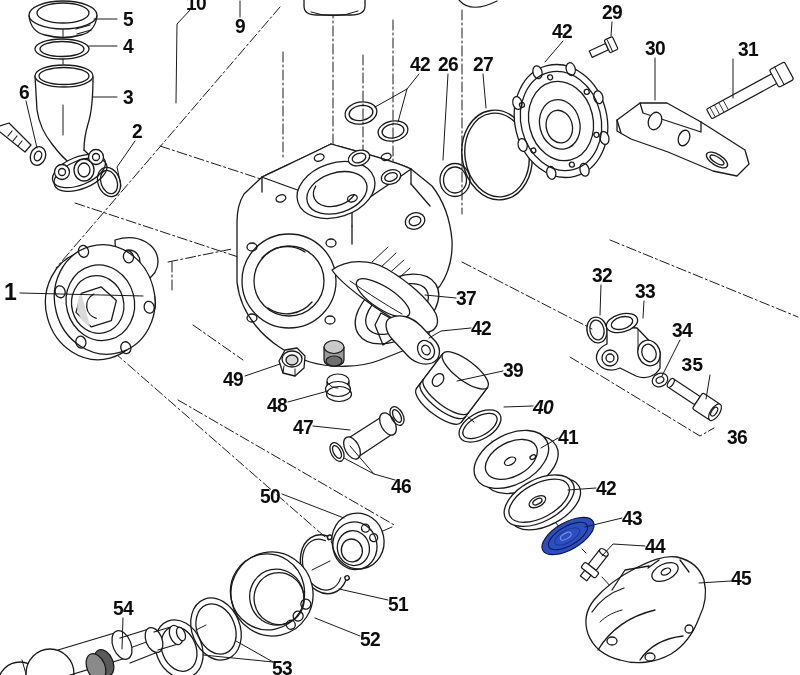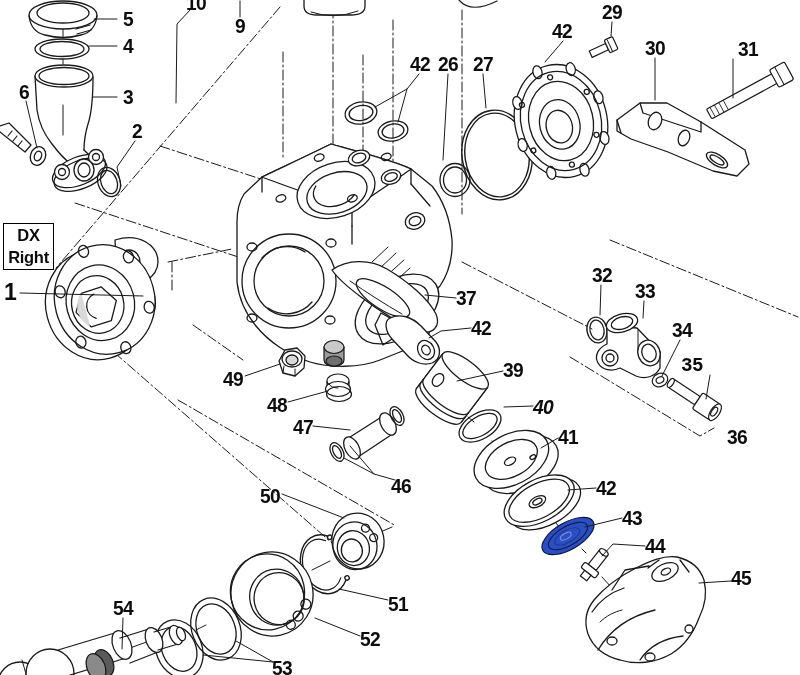--- a/index.html
+++ b/index.html
@@ -552,17 +552,13 @@
       <div class="plabel" style="left: 277px; top: 405px;">48</div>
       <div class="plabel" style="left: 233px; top: 379px;">49</div>
       <div class="plabel" style="left: 270px; top: 496px;">50</div>
       <div class="plabel" style="left: 398px; top: 604px;">51</div>
       <div class="plabel" style="left: 370px; top: 639px;">52</div>
       <div class="plabel" style="left: 282px; top: 668px;">53</div>
       <div class="plabel" style="left: 123px; top: 608px;">54</div>
       <div class="plabel" style="left: 31px; top: 650px; margin-top: 35px;">55</div>
     </div>
 
-  <div id="dx-box" class="tagbox">
-    <span>DX</span>
-    <span>Right</span>
-  </div>
 </div>
 
 </body></html>

